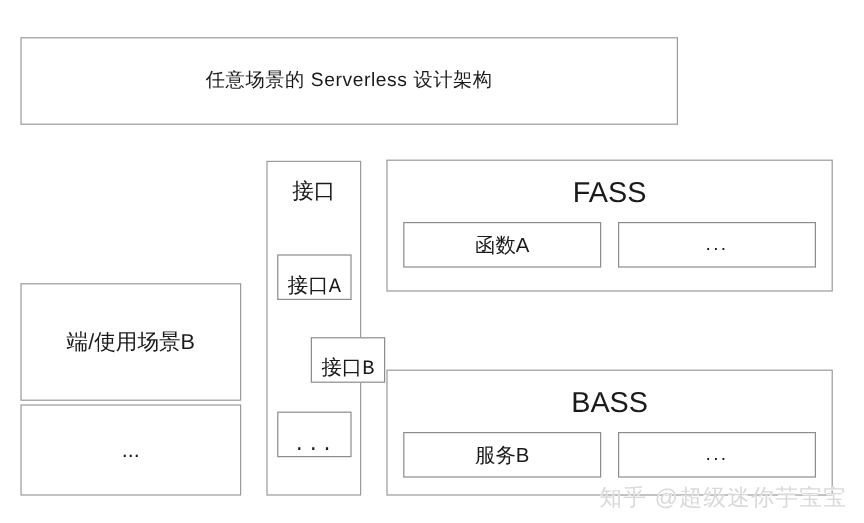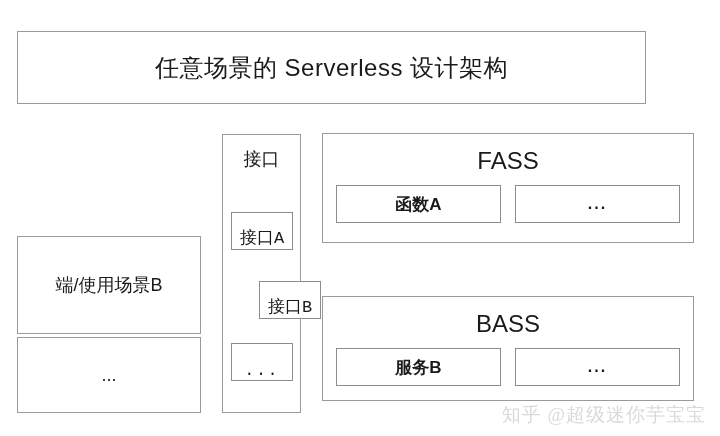--- a/index.html
+++ b/index.html
@@ -32,23 +32,23 @@
     display: flex;
     align-items: center;
     justify-content: center;
     text-align: center;
   }
 
   
   #title-box {
     left: 17px;
     top: 31px;
-    width: 629px;
+    width: 548px;
     height: 73px;
-    font-size: 24px;
+    font-size: 16px;
     letter-spacing: 0.5px;
   }
 
   
   .scenario-box {
     left: 17px;
     width: 184px;
     font-size: 18px;
   }
   #scenario-box-0 { top: 134px; height: 79px; }
@@ -96,21 +96,21 @@
   
   .group {
     position: absolute;
     left: 322px;
     width: 372px;
     box-sizing: border-box;
     border: 1.5px solid #9a9a9a;
     background: #ffffff;
   }
   #group-fass { top: 133px; height: 110px; }
-  #group-bass { top: 296px; height: 105px; }
+  #group-bass { top: 308px; height: 105px; }
 
   .group-title {
     position: absolute;
     left: 0;
     top: 13px;
     width: 100%;
     text-align: center;
     font-size: 24px;
   }
 
@@ -125,39 +125,37 @@
   .group-item {
     flex: 1 1 0;
     height: 38px;
     box-sizing: border-box;
     border: 1.5px solid #8c8c8c;
     background: #ffffff;
     display: flex;
     align-items: center;
     justify-content: center;
     font-size: 17px;
-    font-weight: bold;
   }
   .group-item.ellipsis {
     font-size: 16px;
     letter-spacing: 2px;
   }
 
   
   #watermark {
     position: absolute;
     right: 14px;
     bottom: 8px;
     font-size: 19px;
     color: #d9d9d9;
     letter-spacing: 1px;
     white-space: nowrap;
     text-shadow: 0 1px 0 #ffffff;
     pointer-events: none;
-    font-family: Liberation Serif, serif;
   }
 </style>
 </head>
 <body>
 
 <div class="canvas">
 
   <div class="box" id="title-box">
     <span>任意场景的 Serverless 设计架构</span>
   </div>

